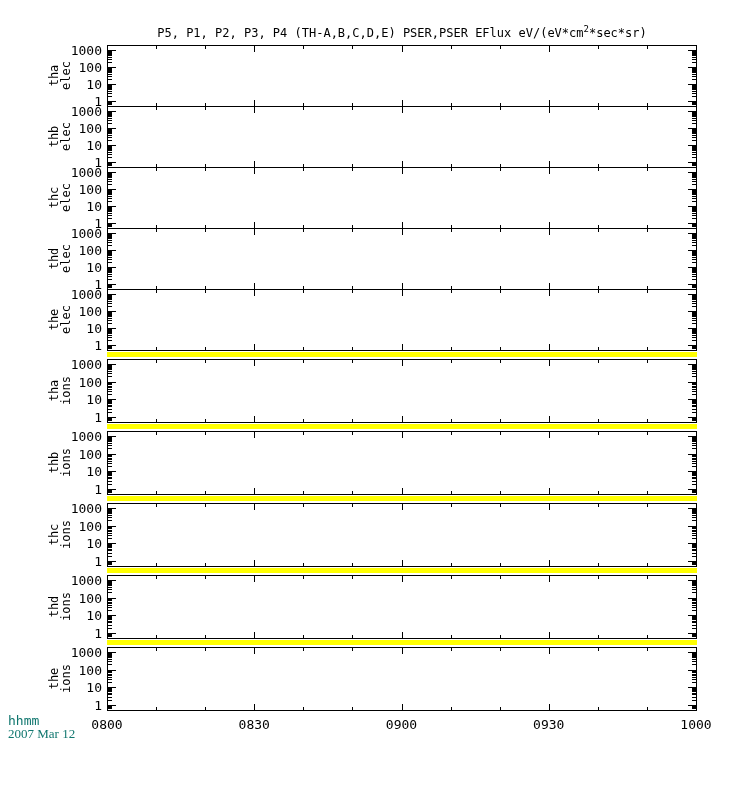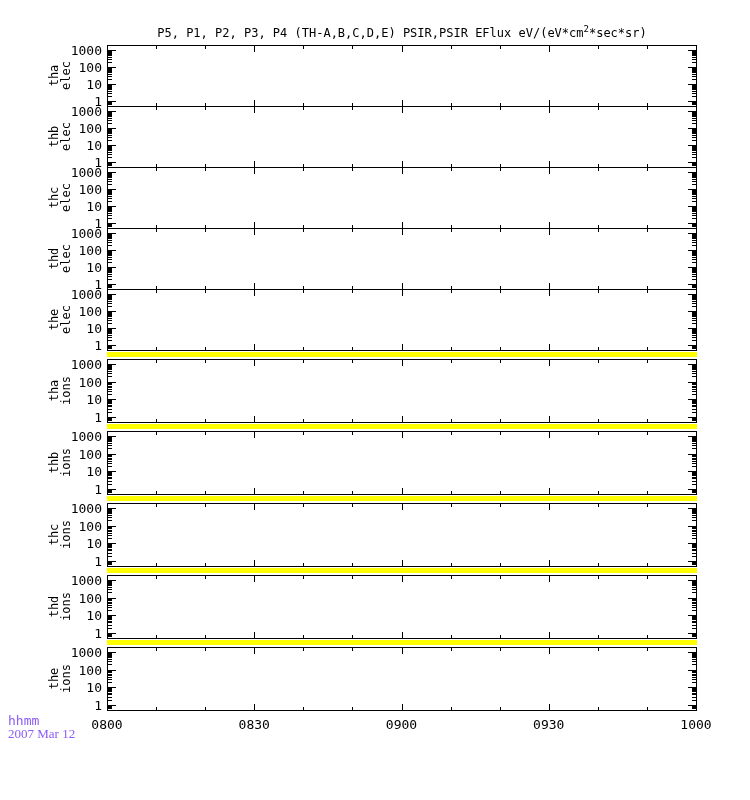--- a/index.html
+++ b/index.html
@@ -28,37 +28,37 @@
     white-space: nowrap;
   }
   .chart-title sup {
     font-size: 9px;
     line-height: 0;
   }
   .corner-label {
     position: absolute;
     left: 8px;
     font-size: 13px;
-    color: #8b5cf6;
+    color: #0f766e;
     white-space: nowrap;
   }
   #xunit { top: 713px; }
   #datelab { top: 726px; font-family: Liberation Serif, serif; }
   svg { position: absolute; left: 0; top: 0; }
   svg text {
     font-family: "DejaVu Sans Mono", "Liberation Mono", monospace;
     fill: #000000;
   }
 </style>
 </head>
 <body>
 
 <div class="stage">
 
-  <div class="chart-title"><span>P5, P1, P2, P3, P4 (TH-A,B,C,D,E) PSIR,PSIR EFlux eV/(eV*cm</span><sup>2</sup><span>*sec*sr)</span></div>
+  <div class="chart-title"><span>P5, P1, P2, P3, P4 (TH-A,B,C,D,E) PSER,PSER EFlux eV/(eV*cm</span><sup>2</sup><span>*sec*sr)</span></div>
 
   <svg id="plot" width="750" height="800" shape-rendering="crispEdges">
       <g>
         <rect x="107.5" y="45.5" width="589" height="61" fill="none" stroke="#000000" stroke-width="1"></rect>
         <line x1="107.5" y1="46" x2="107.5" y2="52" stroke="#000000" stroke-width="1"></line>
         <line x1="107.5" y1="106" x2="107.5" y2="100" stroke="#000000" stroke-width="1"></line>
         <line x1="156.58333333333334" y1="46" x2="156.58333333333334" y2="49" stroke="#000000" stroke-width="1"></line>
         <line x1="156.58333333333334" y1="106" x2="156.58333333333334" y2="103" stroke="#000000" stroke-width="1"></line>
         <line x1="205.66666666666669" y1="46" x2="205.66666666666669" y2="49" stroke="#000000" stroke-width="1"></line>
         <line x1="205.66666666666669" y1="106" x2="205.66666666666669" y2="103" stroke="#000000" stroke-width="1"></line>

